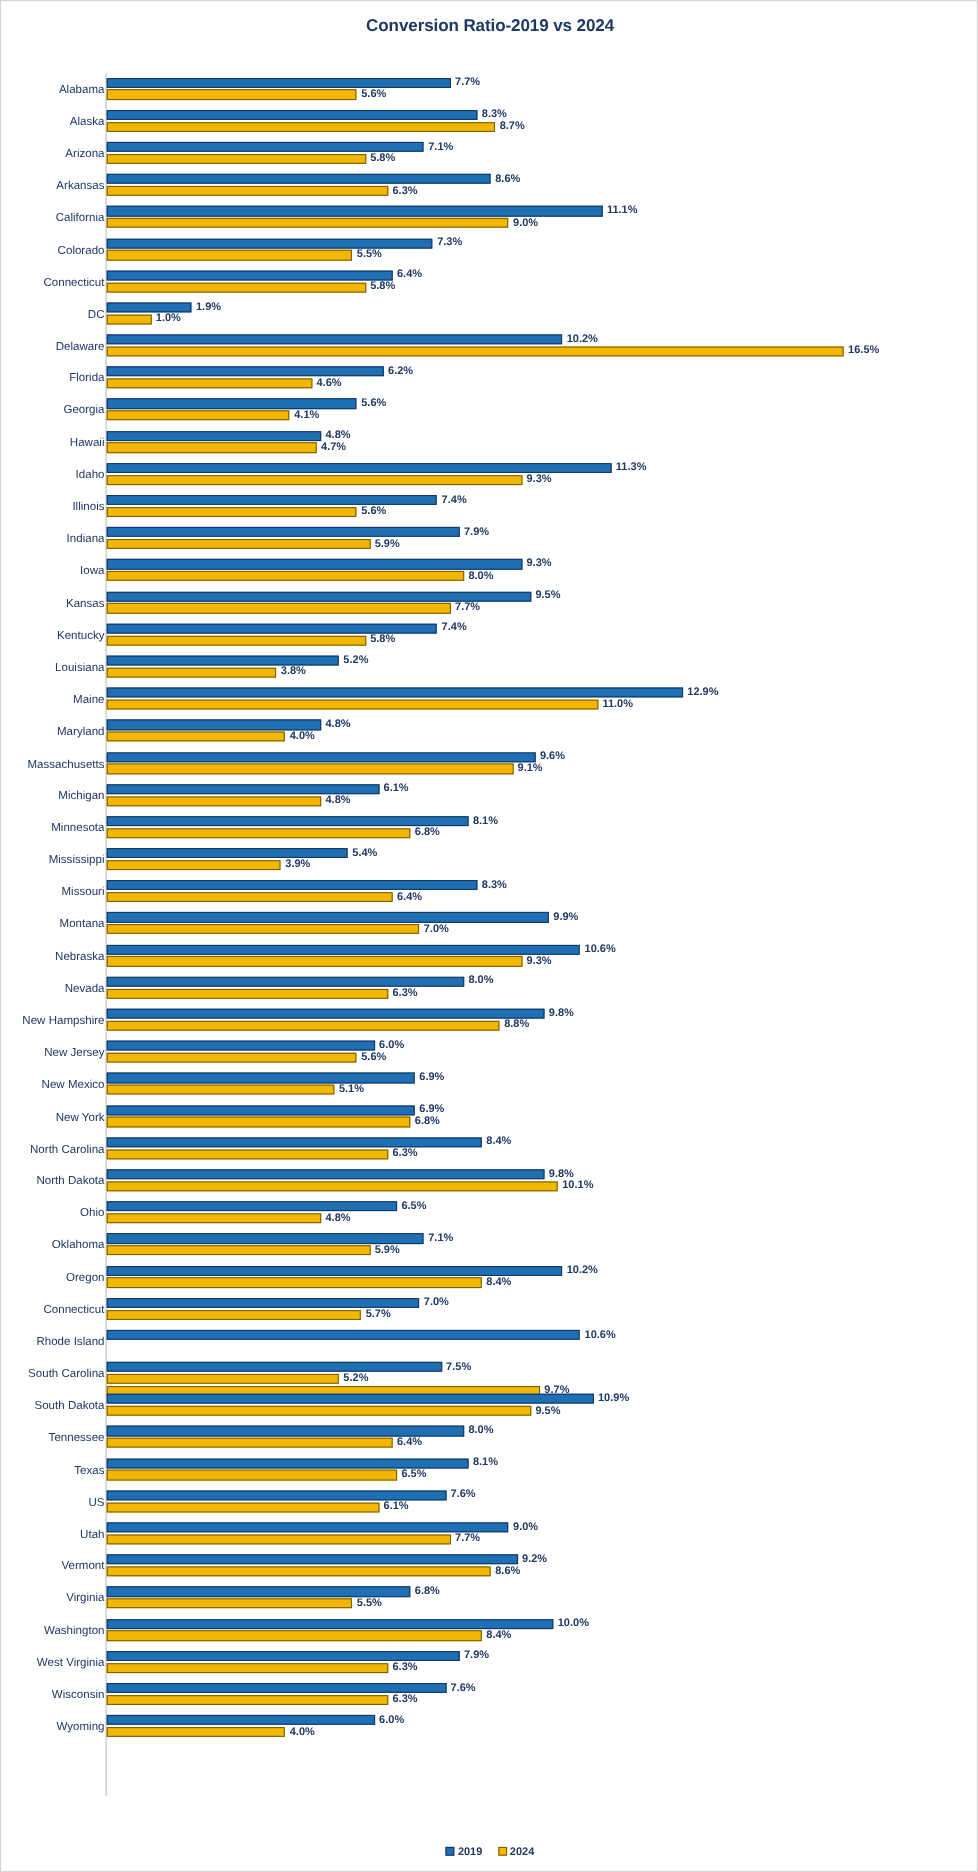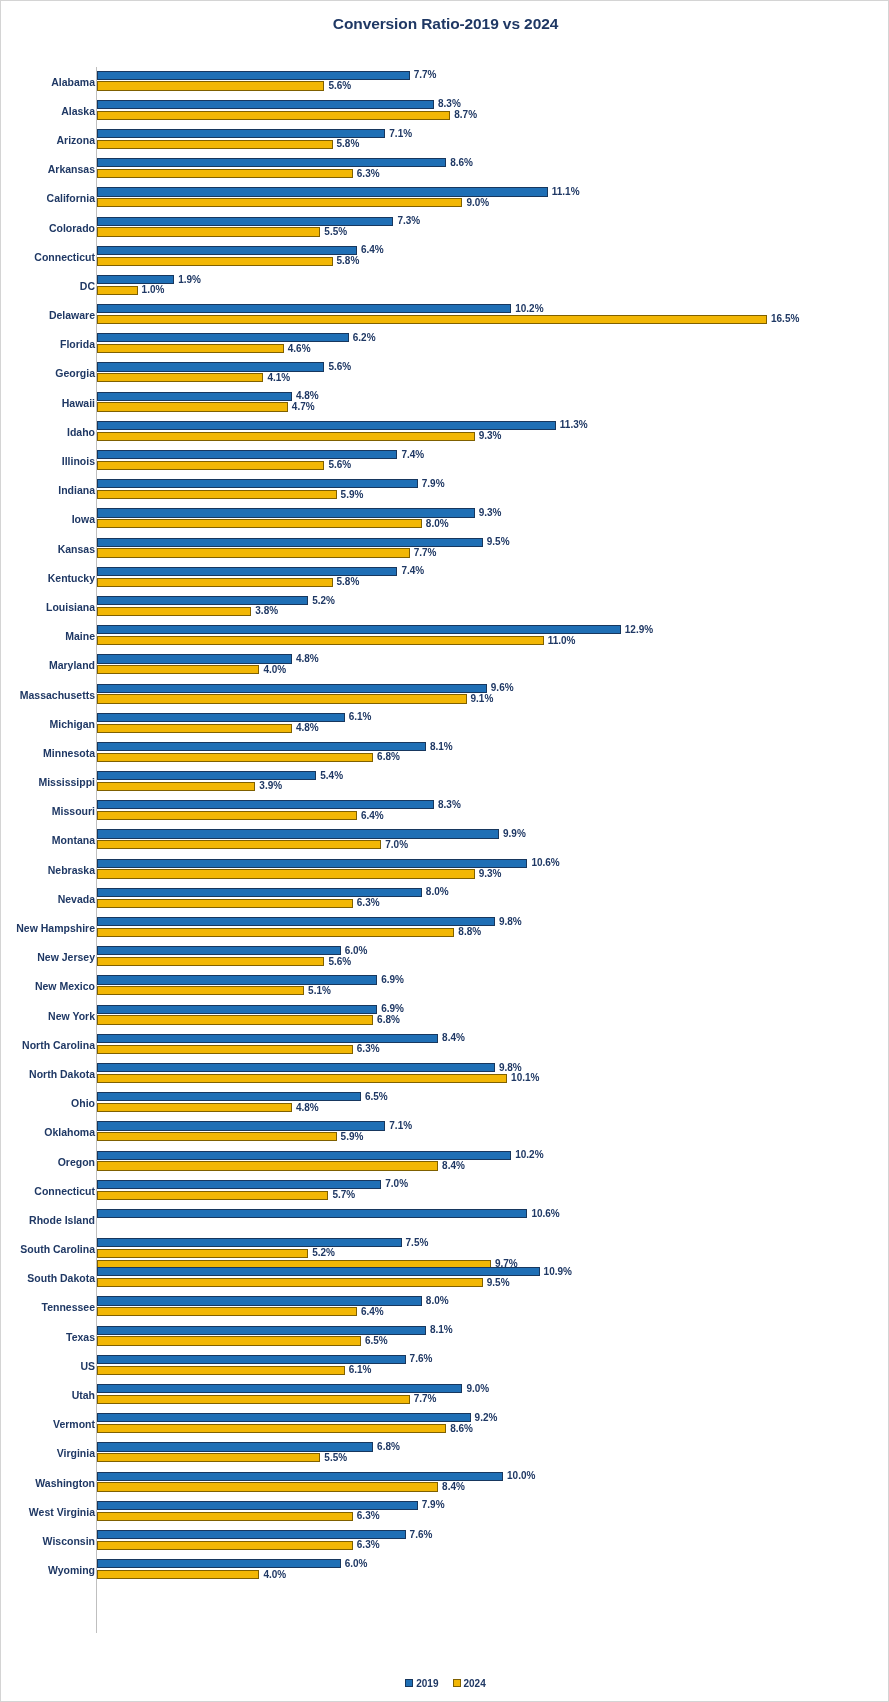--- a/index.html
+++ b/index.html
@@ -55,21 +55,21 @@
     height: 29.2px;
     box-sizing: border-box;
   }
   .cat-label {
     position: absolute;
     right: 795px;   
     top: 50%;
     transform: translateY(-50%);
     white-space: nowrap;
     font-size: 10.5px;
-    font-weight: bold;
+    font-weight: normal;
     color: #1F3864;
     text-align: right;
     line-height: 1;
   }
   .bars {
     position: absolute;
     left: 96px;
     top: 0;
     right: 0;
     height: 100%;

